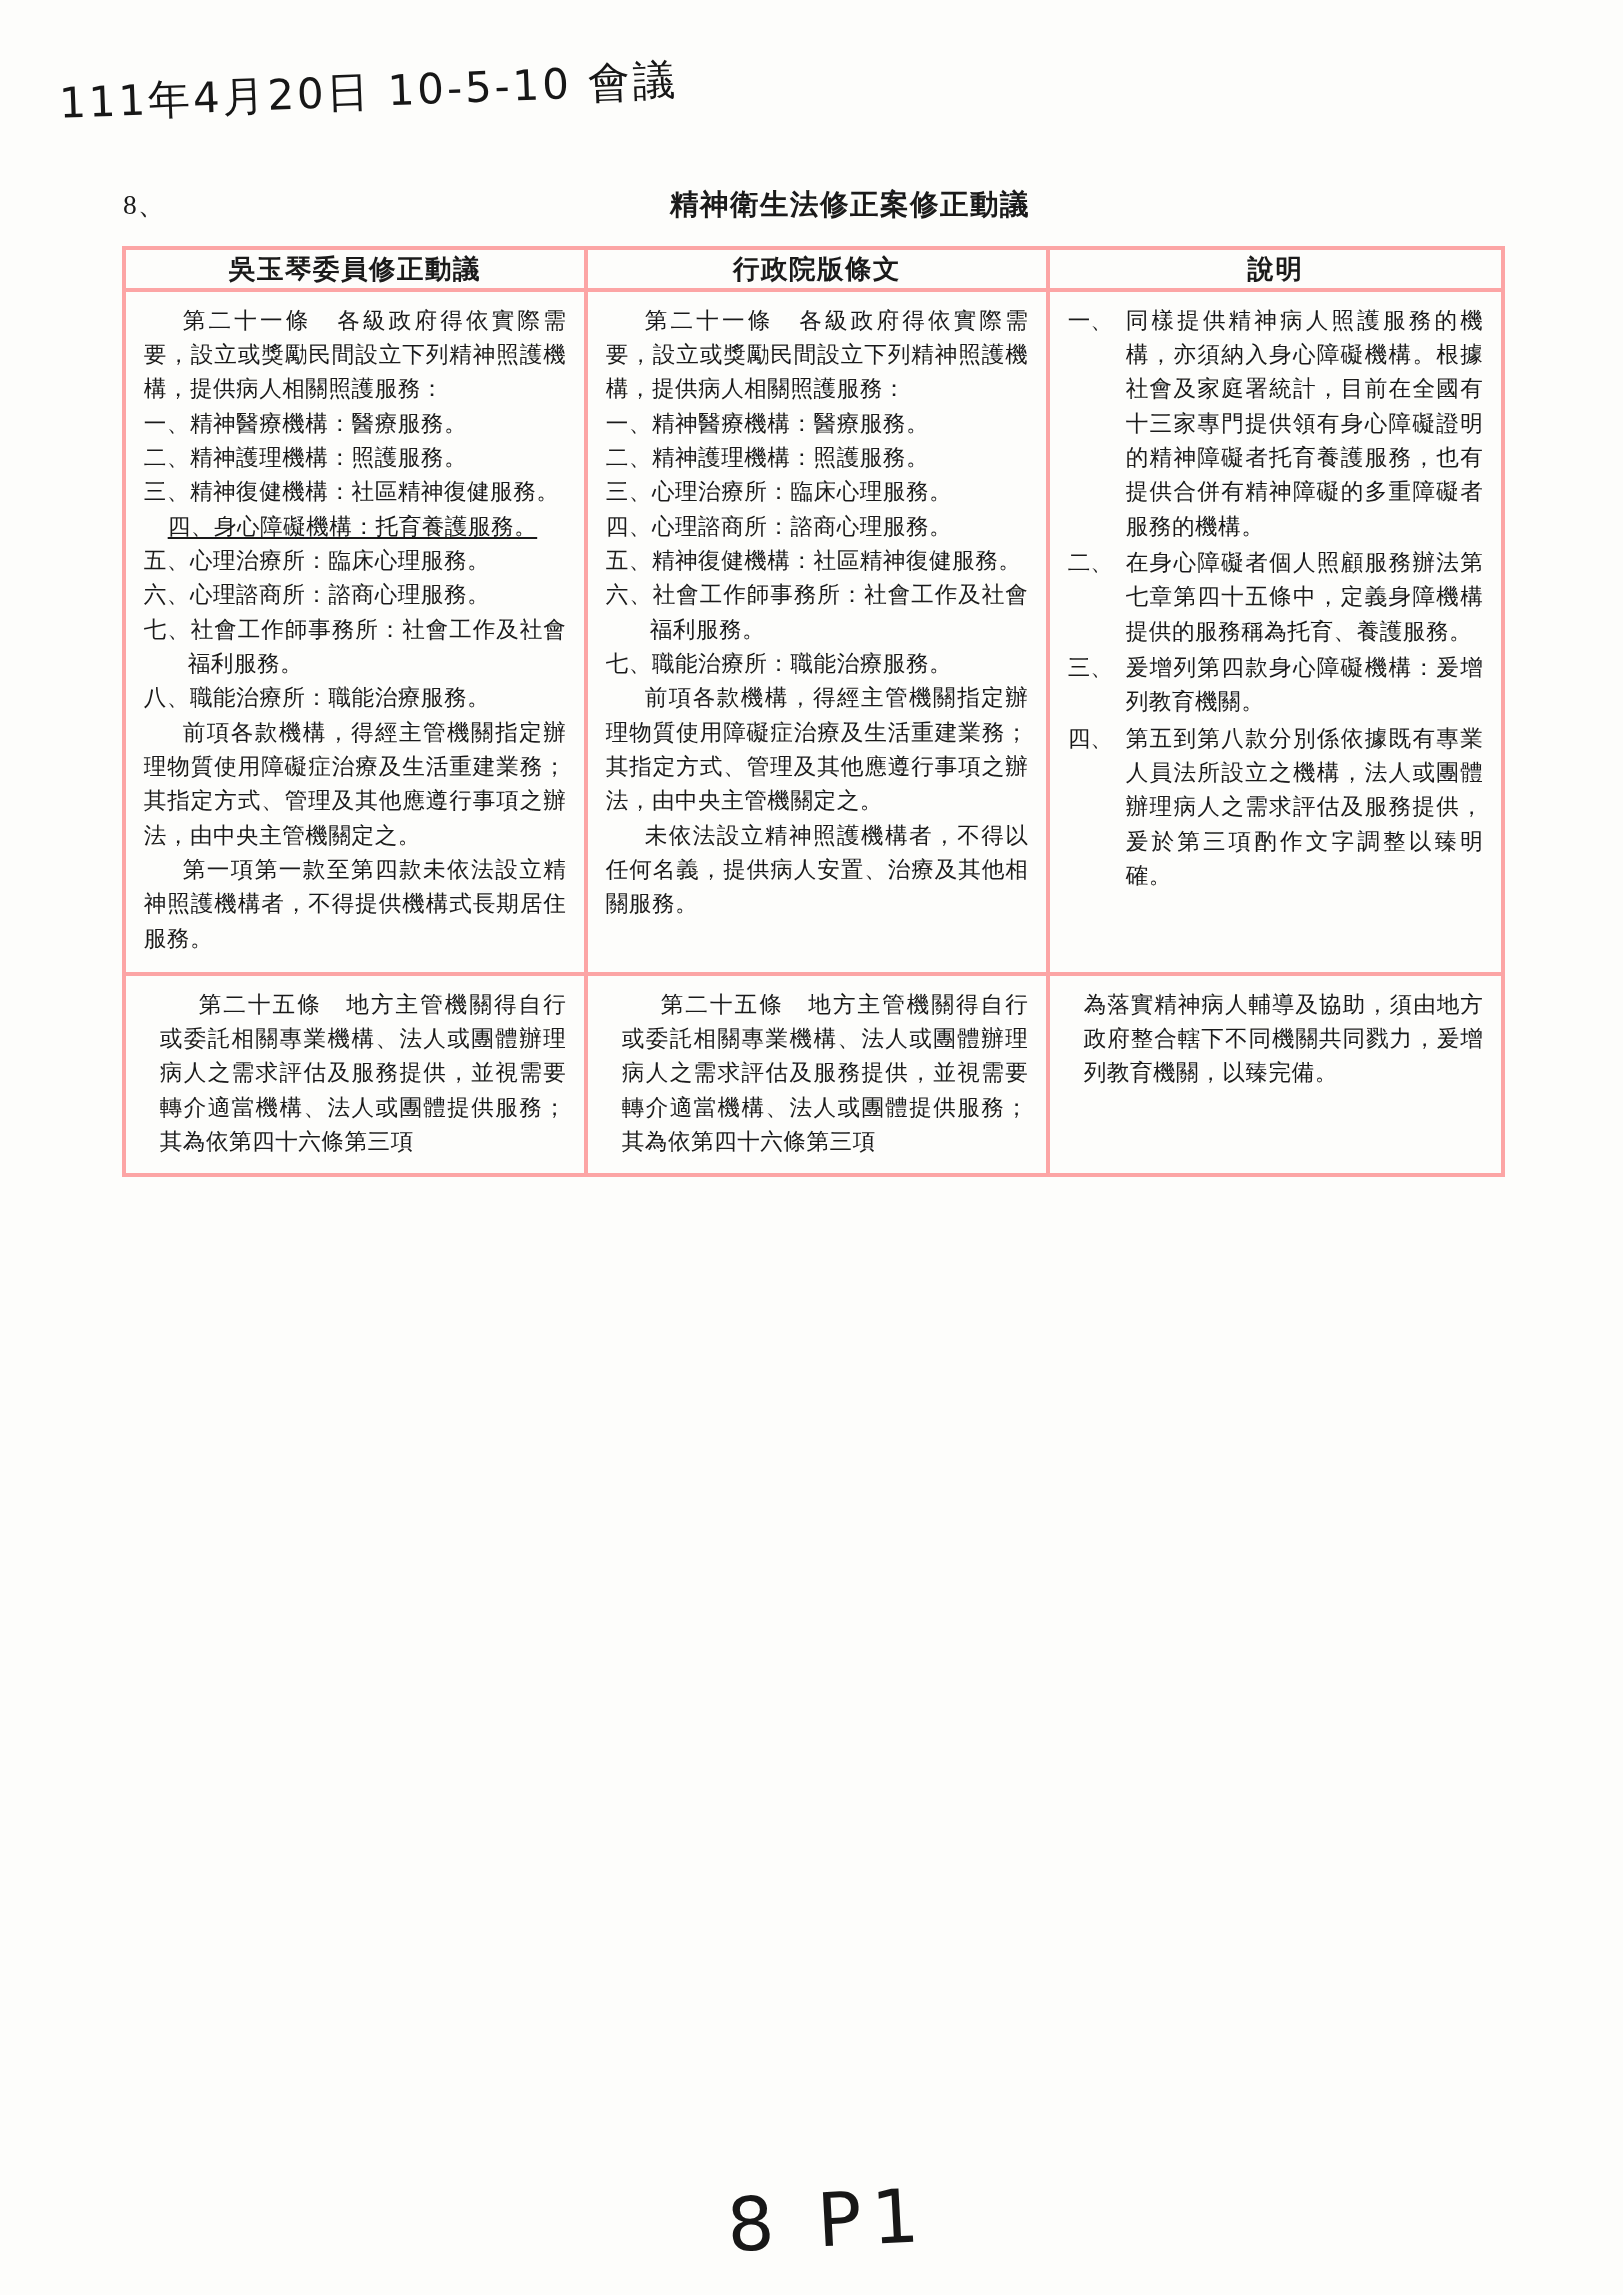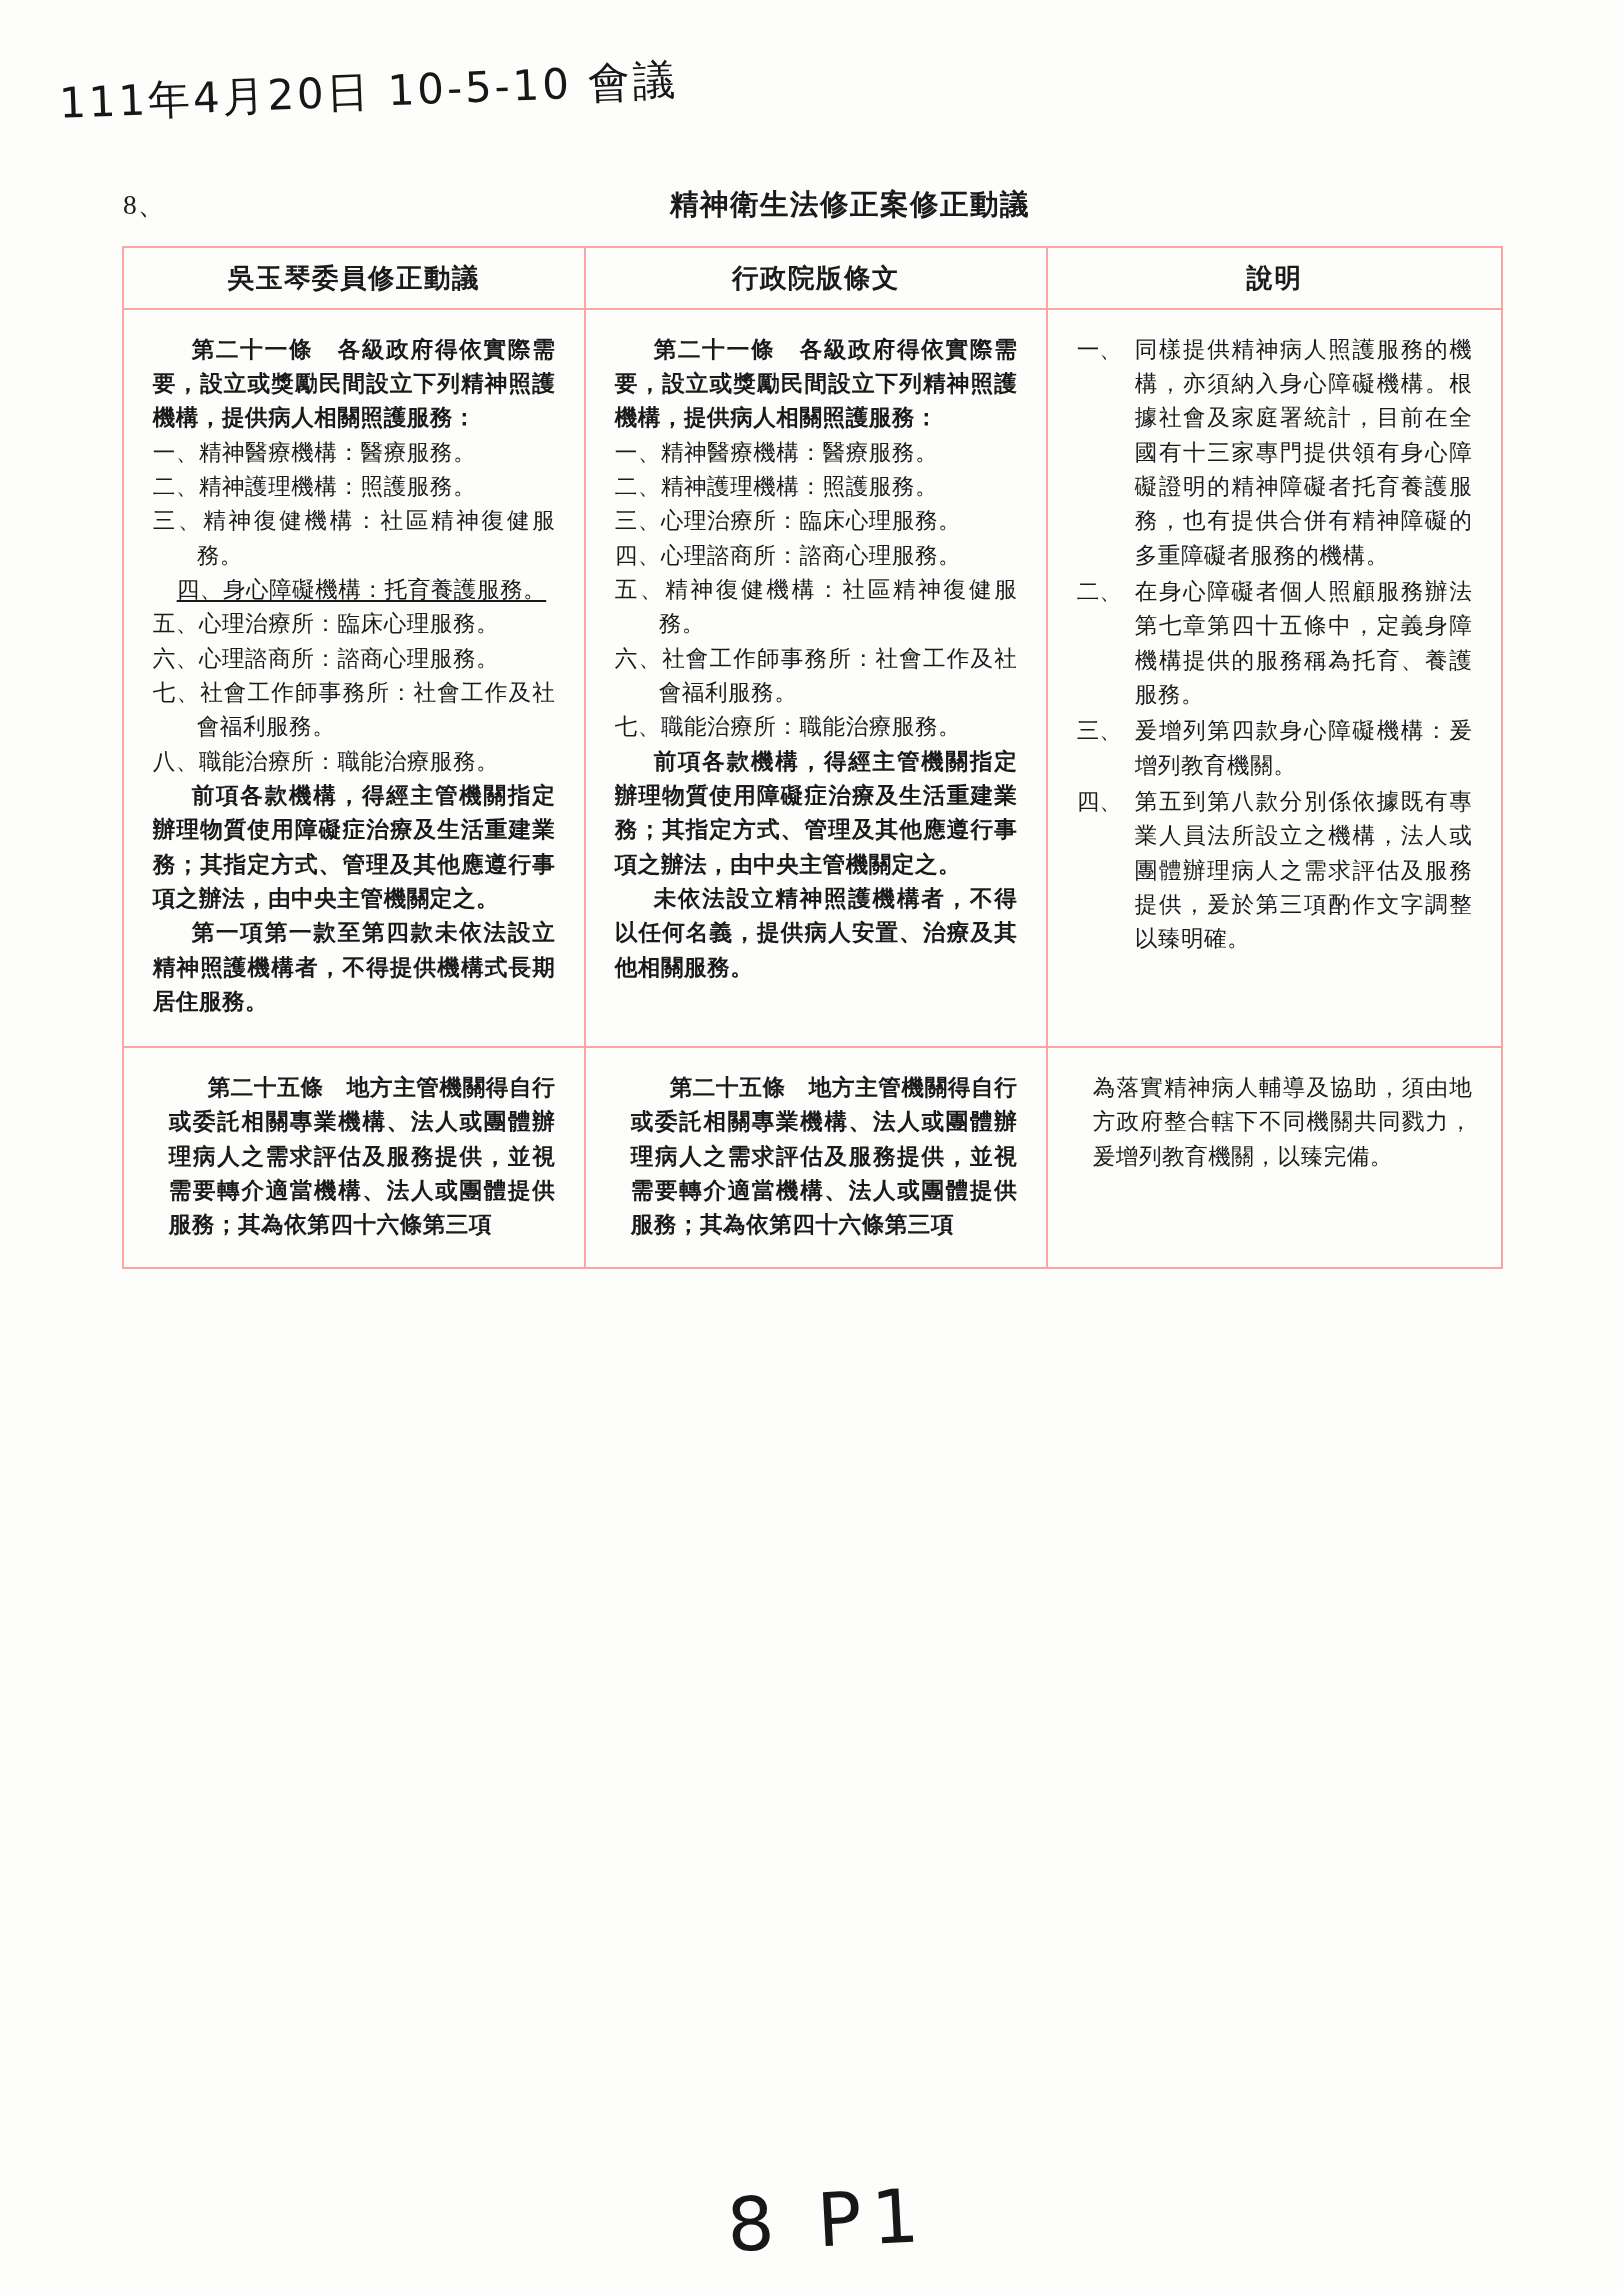--- a/index.html
+++ b/index.html
@@ -70,23 +70,23 @@
   
   #amendment-table {
     position: absolute;
     left: 122px;
     top: 246px;
     width: 1378px;
     border-collapse: collapse;
     table-layout: fixed;
   }
   #amendment-table td, #amendment-table th {
-    border: 2px solid #fca5a5;
+    border: 4px solid #fca5a5;
     vertical-align: top;
-    padding: 12px;
+    padding: 1px;
   }
   .col-a { width: 462px; }
   .col-b { width: 462px; }
   .col-c { width: 455px; }
 
   thead th {
     text-align: center;
     font-size: 26.5px;
     letter-spacing: 1.5px;
     font-weight: 600;
@@ -98,21 +98,21 @@
     font-size: 22.6px;
     line-height: 1.52;
     letter-spacing: 0.5px;
   }
 
   p.para {
     margin: 0;
     text-align: justify;
     text-justify: inter-ideograph;
   }
-  p.indent1 { text-indent: 39px; font-weight: bold; }      
+  p.indent1 { text-indent: 39px; }      
   p.hang {                              
     padding-left: 44px;
     text-indent: -44px;
   }
   u.ul { text-decoration: underline; text-underline-offset: 2.9px; text-decoration-thickness: 1.5px; margin-left: 24px; }
 
   
   .exp-item {
     display: flex;
     gap: 0;

